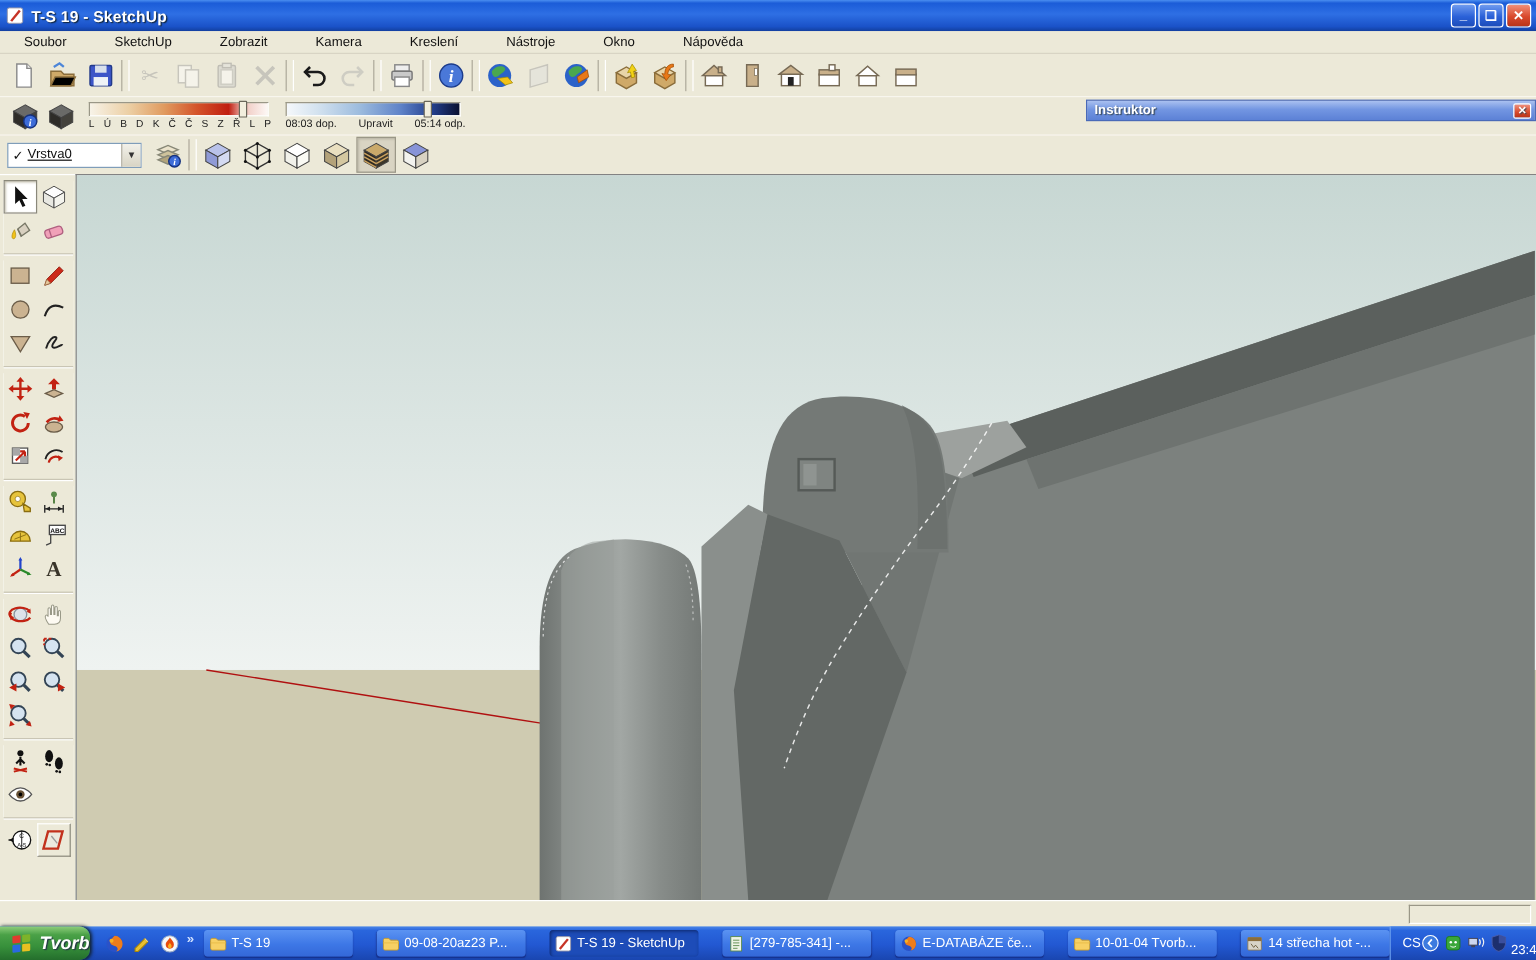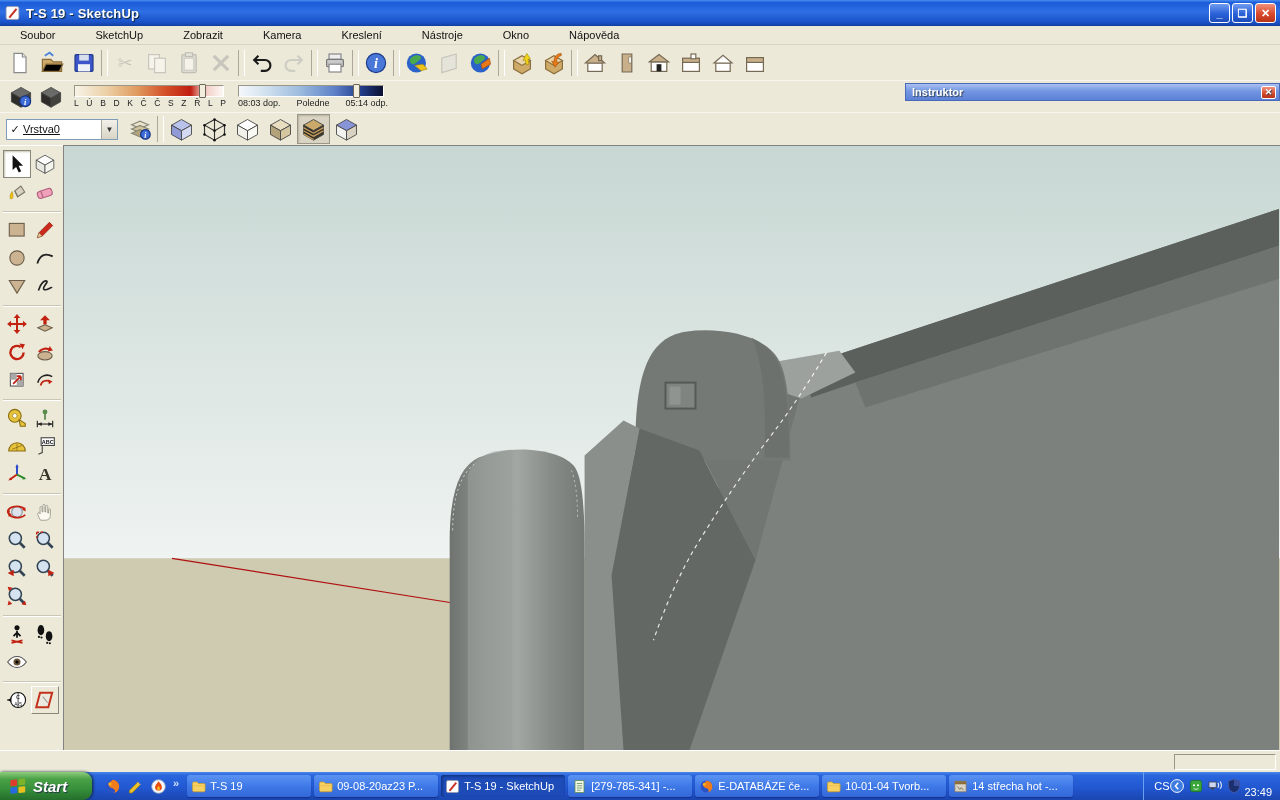--- a/index.html
+++ b/index.html
@@ -91,21 +91,21 @@
   #taskbar{left:0;top:772px;width:1280px;height:28px;
     background:linear-gradient(180deg,#4a86e8 0%,#2a66dd 12%,#2258d2 55%,#1a46b0 100%);
     display:flex;align-items:center;color:#fff;}
   #startbtn{height:28px;width:92px;border-radius:0 9px 9px 0;display:flex;align-items:center;gap:5px;padding-left:8px;
     background:linear-gradient(180deg,#8fce7c 0%,#4aa147 25%,#37903b 60%,#246e2c 100%);
     box-shadow:1px 0 3px #123;font-size:15px;font-weight:bold;font-style:italic;color:#fff;text-shadow:1px 1px 1px #234;}
   #startflag{width:20px;height:18px;}
   #quicklaunch{display:flex;align-items:center;gap:6px;padding:0 8px 0 12px;}
   .ql .ic{width:17px;height:17px;display:block;}
   #ql-more{color:#cfe0ff;font-size:11px;font-weight:bold;margin-top:-6px;}
-  #taskbtns{display:flex;align-items:flex-end;gap:3px;}
+  #taskbtns{display:flex;align-items:flex-end;gap:20px;}
   .taskbtn{width:124px;height:22px;border-radius:3px;display:flex;align-items:center;gap:4px;padding:0 4px;
     background:linear-gradient(180deg,#5b93f2,#3d77e6 55%,#3468d8);box-shadow:0 1px 1px #16308a;white-space:nowrap;overflow:hidden;}
   .taskbtn .ic{width:15px;height:15px;flex:0 0 auto;}
   .taskbtn span.lbl{overflow:hidden;text-overflow:ellipsis;font-size:11px;}
   .taskbtn.active{background:#1d4cb8;box-shadow:inset 1px 1px 3px #0e2a70;}
   #tray{margin-left:auto;height:28px;display:flex;align-items:center;gap:0;padding:0 8px 0 10px;
     background:linear-gradient(180deg,#4a86e8 0%,#2a66dd 12%,#2258d2 55%,#1a46b0 100%);
     border-left:1px solid #6aa0f0;}
   .tray-ic{width:16px;height:16px;}
   #tray-lang{font-size:11px;}
@@ -373,21 +373,21 @@
         <span>L</span>
         <span>P</span>
       </div>
   </div>
   <div class="slider-block" style="margin-left:12px;text-align:right;">
     <div id="time-track" class="slider-track">
       <div id="time-thumb" class="slider-thumb" style="left: 79%;"></div>
     </div>
     <div id="time-labels" class="slider-labels">
         <span>08:03 dop.</span>
-        <span>Poledne</span>
+        <span>Upravit</span>
         <span>05:14 odp.</span>
       </div>
   </div>
 </div>
 
 <div id="toolbar3" class="abs toolrow">
   <div id="layer-combo">
     <span id="layer-check">✓</span>
     <span id="layer-name">Vrstva0</span>
     <span id="layer-drop">▼</span>
@@ -856,21 +856,21 @@
     <span id="startflag" data-icon="start-flag">
         <svg viewBox="0 0 20 20" xmlns="http://www.w3.org/2000/svg">
           <g transform="skewY(-6)">
             <rect x="1.5" y="3.5" width="7.5" height="7" rx="1" fill="#e03c2e"></rect>
             <rect x="10.5" y="3.5" width="7.5" height="7" rx="1" fill="#7db32a"></rect>
             <rect x="1.5" y="12" width="7.5" height="7" rx="1" fill="#2a6ae0"></rect>
             <rect x="10.5" y="12" width="7.5" height="7" rx="1" fill="#e8c020"></rect>
           </g>
         </svg>
       </span>
-    <span>Start</span>
+    <span>Tvorb</span>
   </div>
   <div id="quicklaunch">
       <span class="ql">
         <span class="ic" data-icon="firefox">
           <svg viewBox="0 0 20 20" xmlns="http://www.w3.org/2000/svg">
             <circle cx="10" cy="10" r="8" fill="#2a52c8"></circle>
             <path d="M10 2.2a7.8 7.8 0 0 1 7.8 7.8c0 4.2-3 7.3-6.2 7.6 2.3-1.8 1.5-4-0.6-5.1-2.1-1.1-5.2-1-5.2-4 0-2.2 2.2-4.3 4.2-6.3z" fill="#ef7d1a"></path>
             <circle cx="7" cy="7" r="2" fill="#f8b020"></circle>
           </svg>
         </span>

